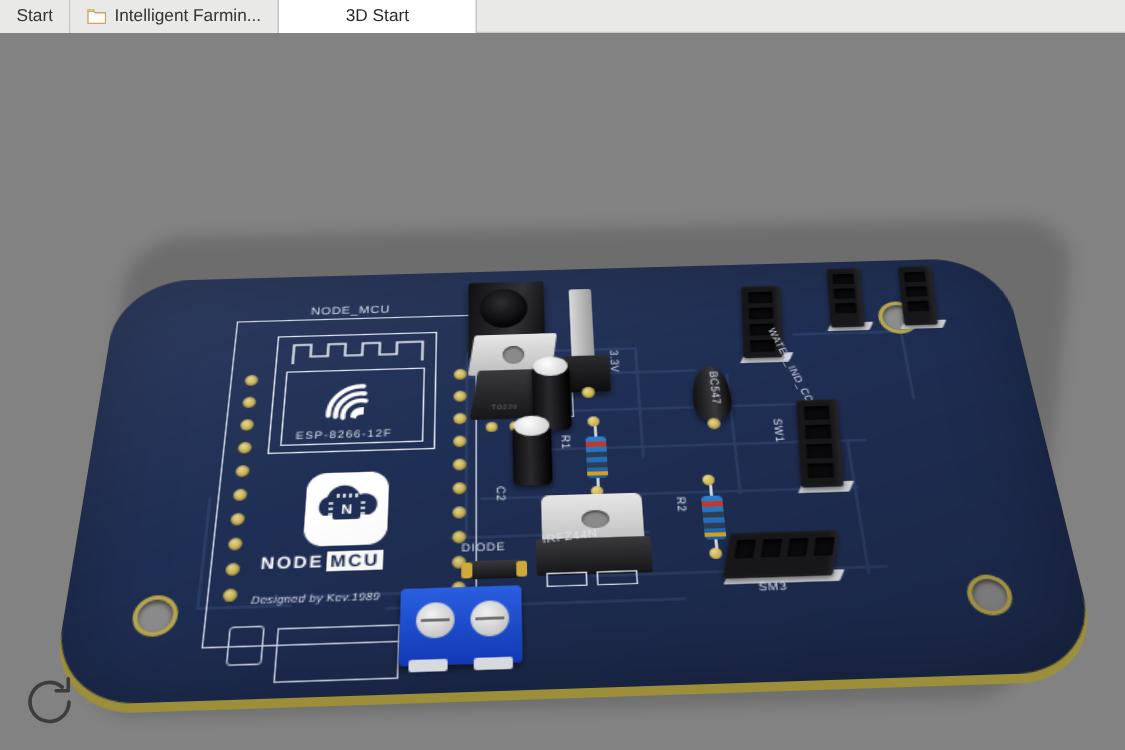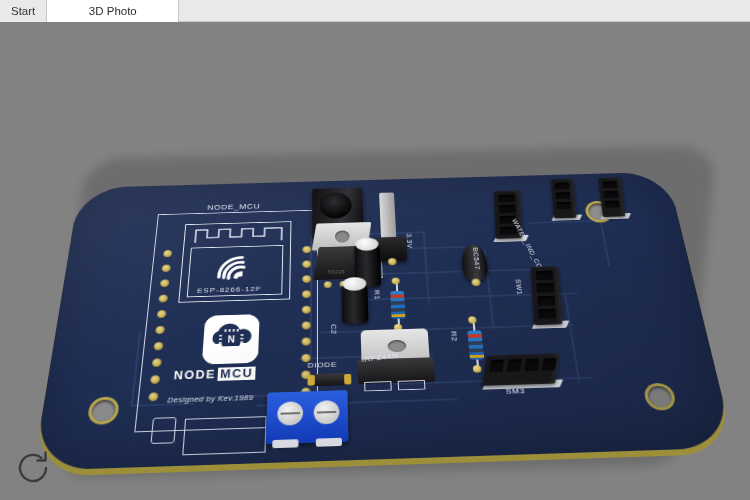--- a/index.html
+++ b/index.html
@@ -164,25 +164,32 @@
 <body>
 
 <div id="app">
 
   <div class="tabbar">
 
     <div class="tab first">
       <span class="tlabel">Start</span>
     </div>
 
+    <div class="tab">
+      <svg class="ticon" viewBox="0 0 14 12">
+        <path d="M0.7 2.2 h4.2 l1 1.1 h7.4 v7.6 h-12.6 z" fill="#fdfcf7" stroke="#c9a96a" stroke-width="1"></path>
+        <path d="M0.7 1.2 h4.2 v1.2 h-4.2 z" fill="#e8d9b6" stroke="#c9a96a" stroke-width="0.8"></path>
+      </svg>
+      <span class="tlabel">Intelligent Farmin...</span>
+    </div>
 
 
 
     <div class="tab active">
-      <span class="tlabel">3D Photo</span>
+      <span class="tlabel">3D Start</span>
     </div>
 
     <div class="tabfill"></div>
   </div>
 
   <div class="viewport">
 
     <div class="boardshadow"></div>
 
     <div class="boardwrap">

